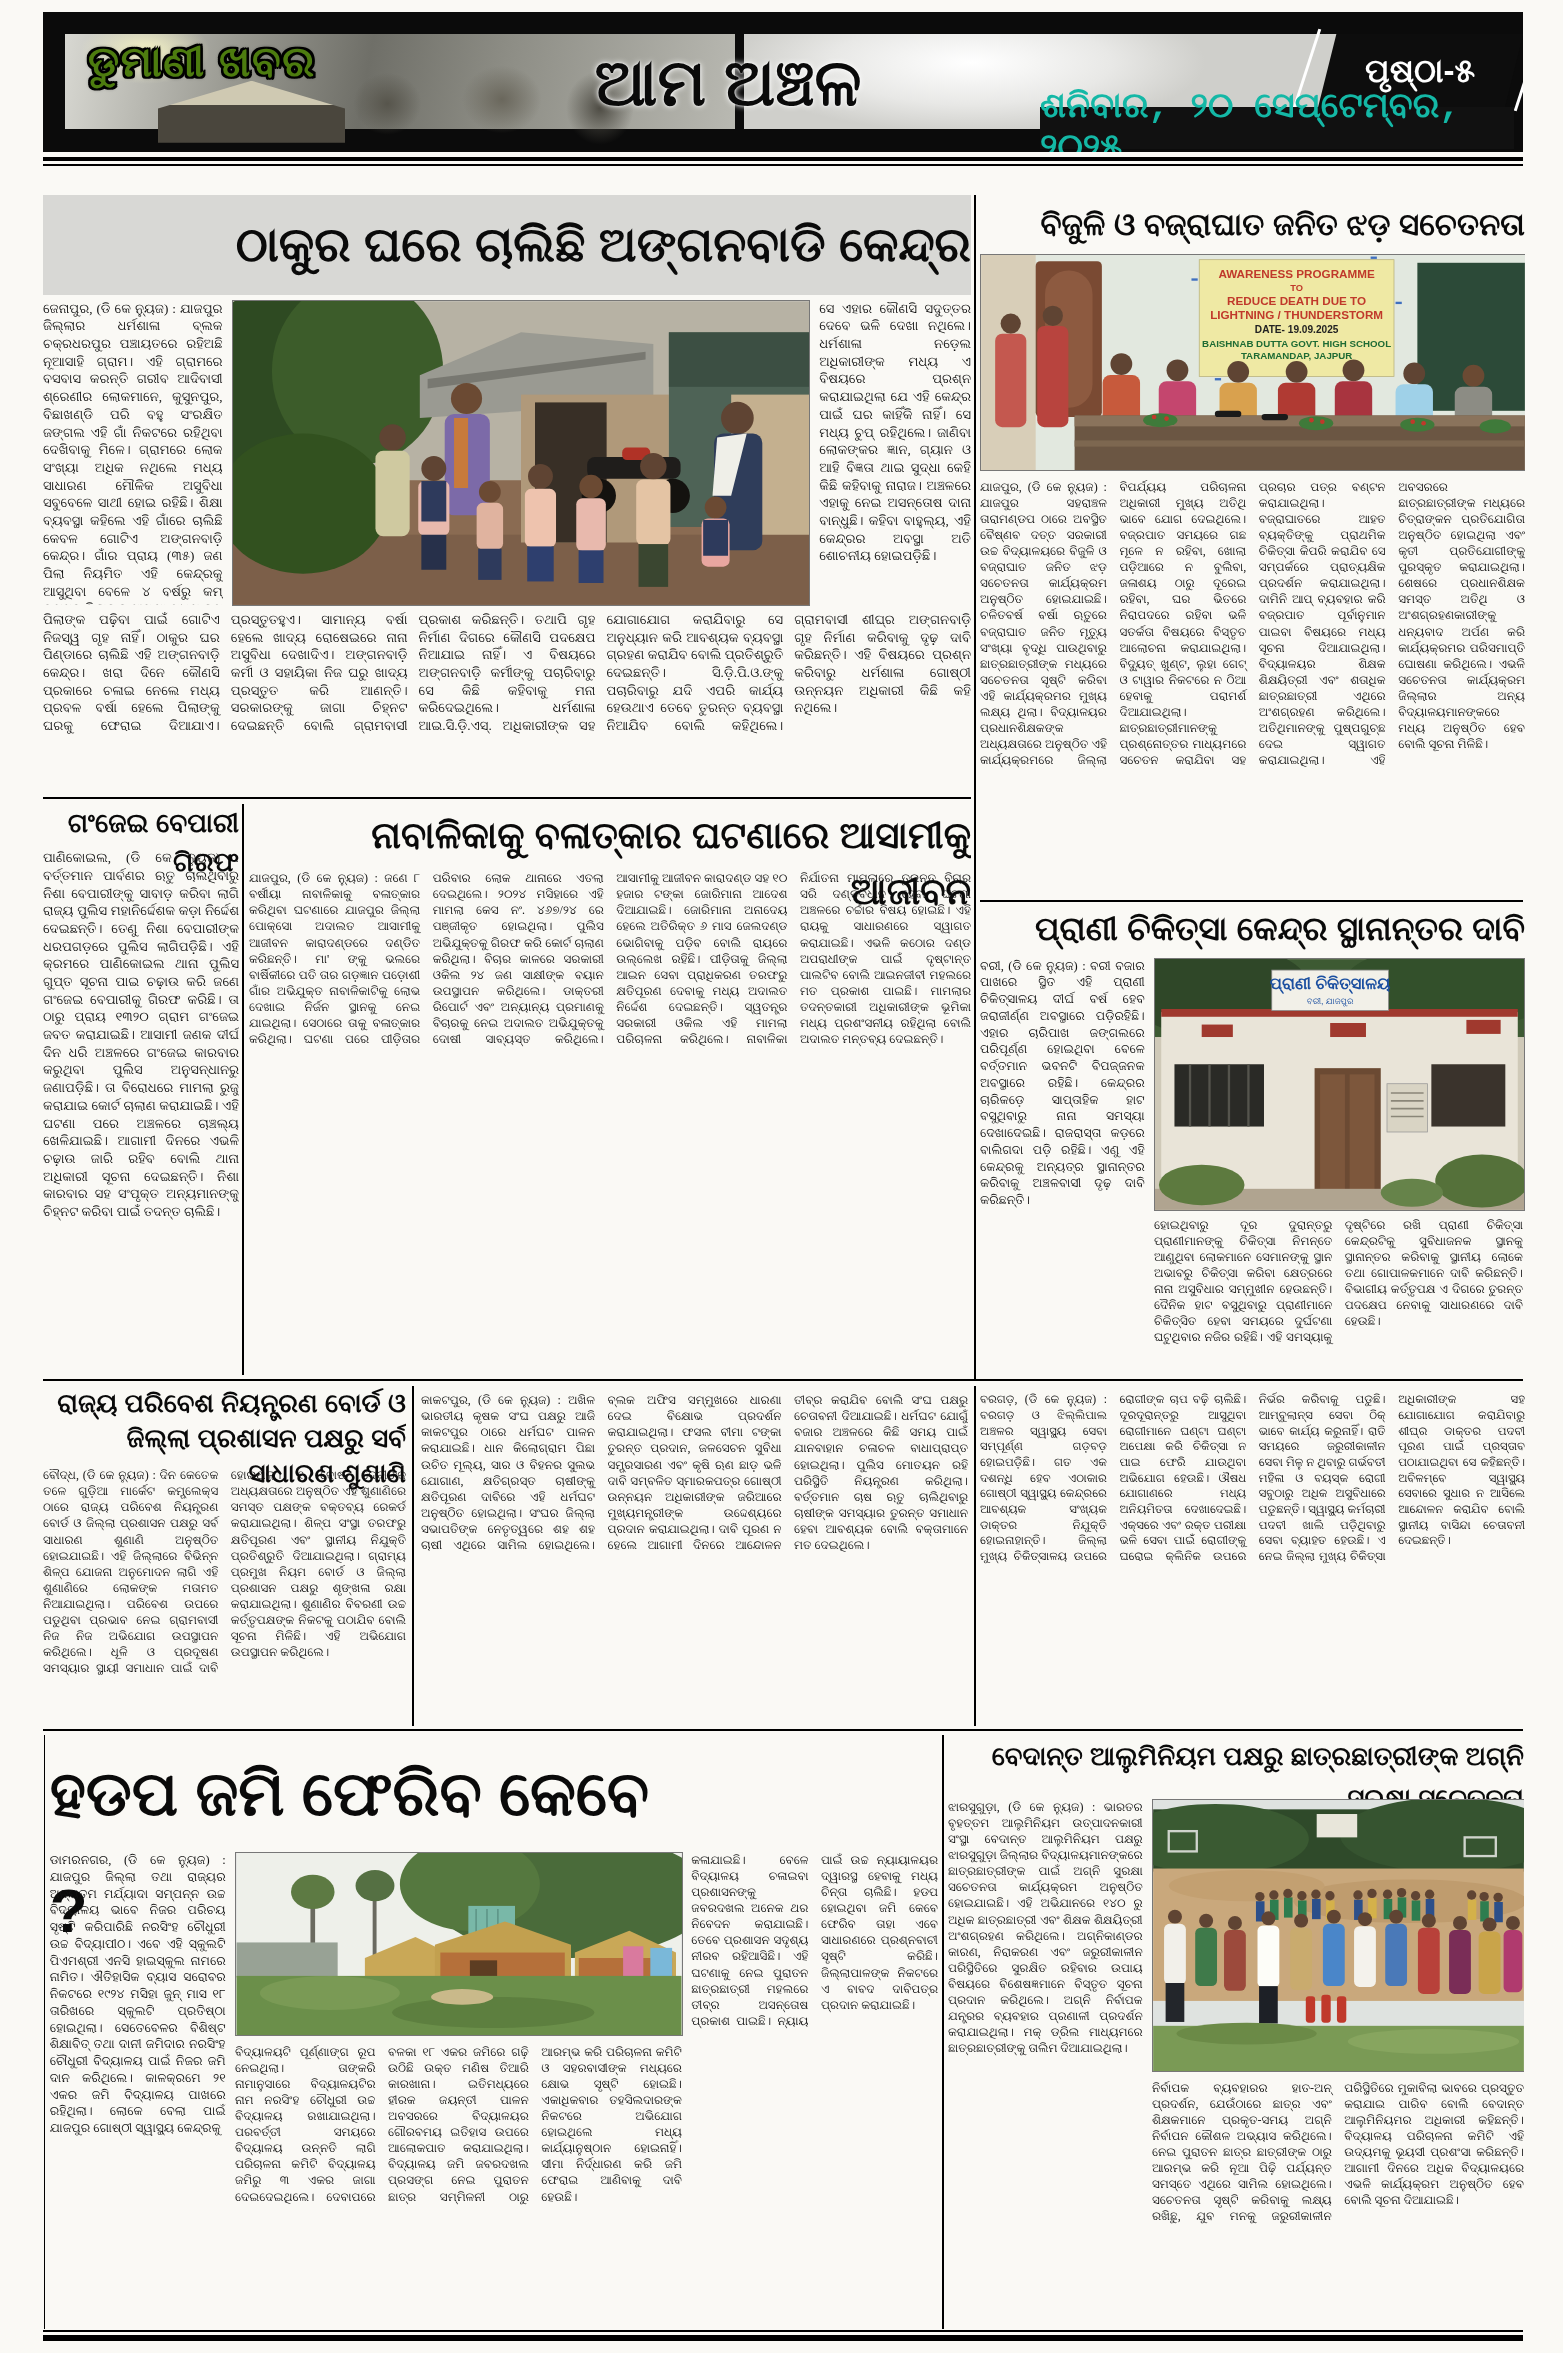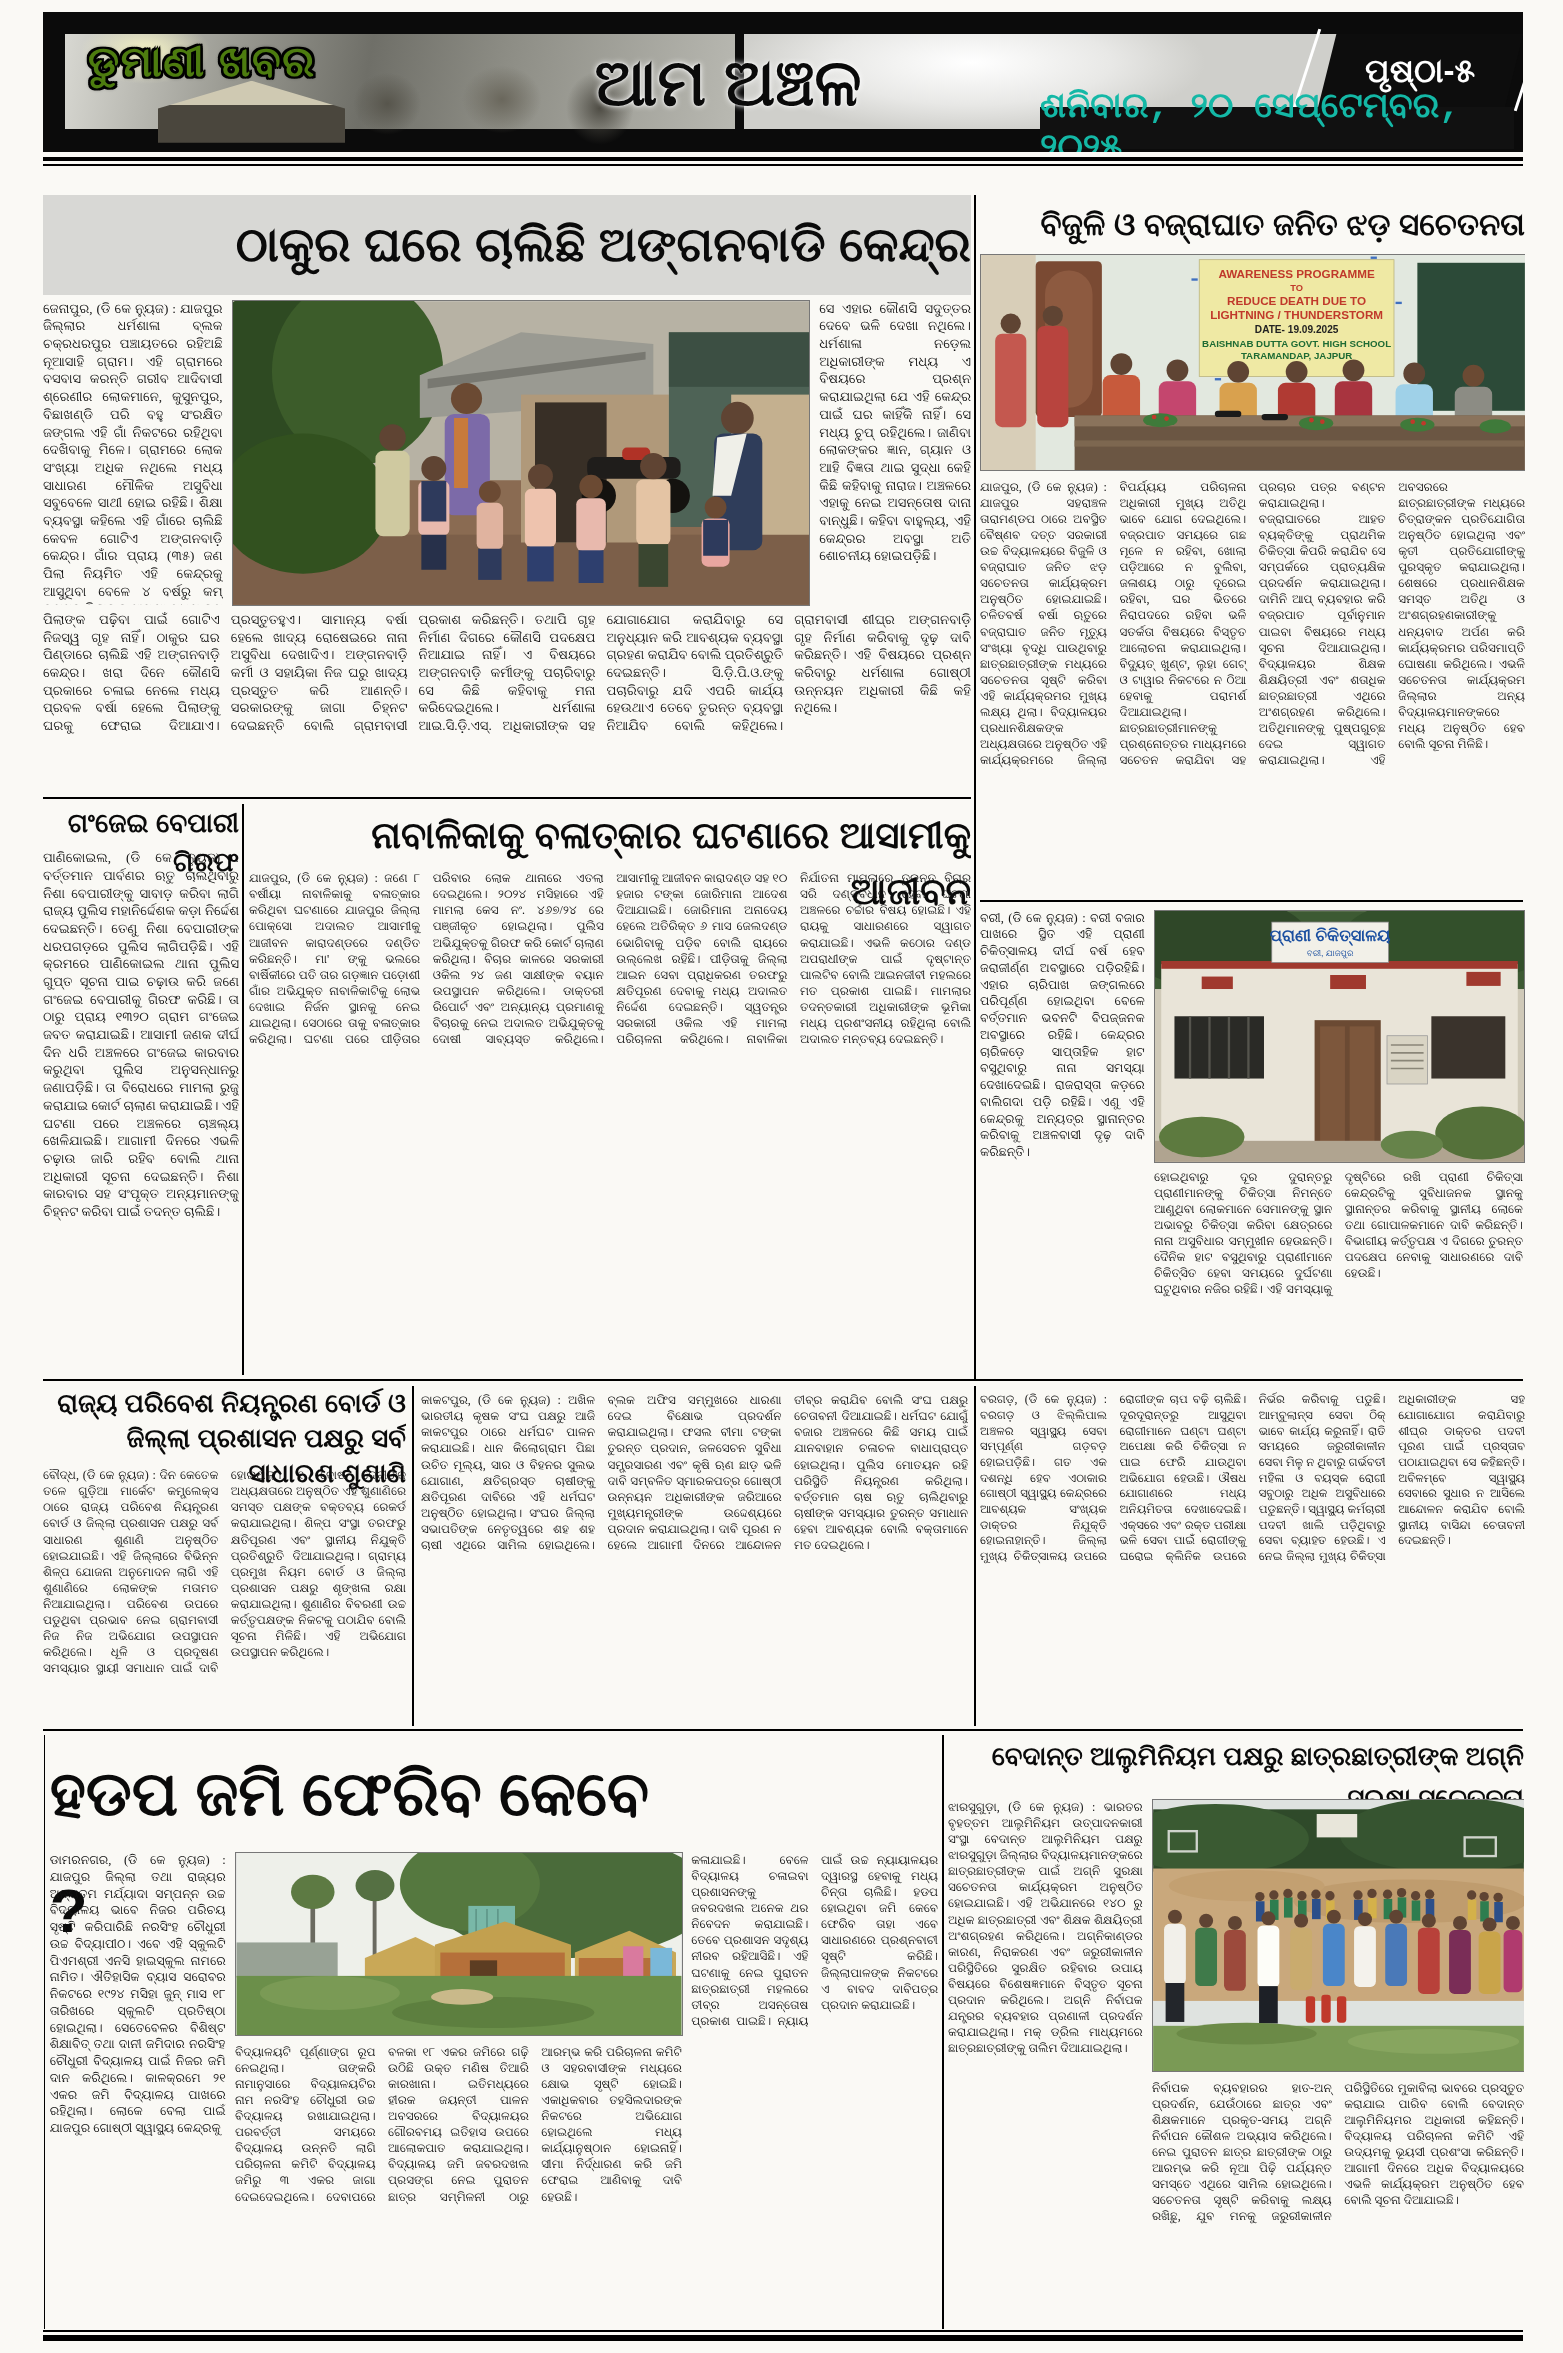--- a/index.html
+++ b/index.html
@@ -211,20 +211,21 @@
     <div class="bodytxt colbox" style="margin-top:6.2px;height:520px;font-size:13.2px;">ପାଣିକୋଇଲ, (ଡି କେ ନ୍ୟୁଜ) : ବର୍ତ୍ତମାନ ପାର୍ବଣର ଋତୁ ଚାଲିଥିବାରୁ ନିଶା ବେପାରୀଙ୍କୁ ସାବାଡ଼ କରିବା ଲାଗି ରାଜ୍ୟ ପୁଲିସ ମହାନିର୍ଦ୍ଦେଶକ କଡ଼ା ନିର୍ଦ୍ଦେଶ ଦେଇଛନ୍ତି। ତେଣୁ ନିଶା ବେପାରୀଙ୍କ ଧରପଗଡ଼ରେ ପୁଲିସ ଲାଗିପଡ଼ିଛି। ଏହି କ୍ରମରେ ପାଣିକୋଇଲ ଥାନା ପୁଲିସ ଗୁପ୍ତ ସୂଚନା ପାଇ ଚଢ଼ାଉ କରି ଜଣେ ଗଂଜେଇ ବେପାରୀକୁ ଗିରଫ କରିଛି। ତା ଠାରୁ ପ୍ରାୟ ୧୩୨୦ ଗ୍ରାମ ଗଂଜେଇ ଜବତ କରାଯାଇଛି। ଆସାମୀ ଜଣକ ଦୀର୍ଘ ଦିନ ଧରି ଅଞ୍ଚଳରେ ଗଂଜେଇ କାରବାର କରୁଥିବା ପୁଲିସ ଅନୁସନ୍ଧାନରୁ ଜଣାପଡ଼ିଛି। ତା ବିରୋଧରେ ମାମଲା ରୁଜୁ କରାଯାଇ କୋର୍ଟ ଚାଲାଣ କରାଯାଇଛି। ଏହି ଘଟଣା ପରେ ଅଞ୍ଚଳରେ ଚାଞ୍ଚଲ୍ୟ ଖେଳିଯାଇଛି। ଆଗାମୀ ଦିନରେ ଏଭଳି ଚଢ଼ାଉ ଜାରି ରହିବ ବୋଲି ଥାନା ଅଧିକାରୀ ସୂଚନା ଦେଇଛନ୍ତି। ନିଶା କାରବାର ସହ ସଂପୃକ୍ତ ଅନ୍ୟମାନଙ୍କୁ ଚିହ୍ନଟ କରିବା ପାଇଁ ତଦନ୍ତ ଚାଲିଛି।</div>
   </div>
   <div class="abs rule" style="left:242px;top:804px;width:1.6px;height:571px;"></div>
 
   <div class="article" style="left:249px;top:808px;width:722px;height:566px;">
     <div class="hl" style="font-size:37px;height:56px;line-height:56px;">ନାବାଳିକାକୁ ବଳାତ୍କାର ଘଟଣାରେ ଆସାମୀକୁ ଆଜୀବନ</div>
     <div class="bodytxt colbox cols-4" style="margin-top:6.2px;height:498px;font-size:12px;">ଯାଜପୁର, (ଡି କେ ନ୍ୟୁଜ) : ଜଣେ ୮ ବର୍ଷୀୟା ନାବାଳିକାକୁ ବଳାତ୍କାର କରିଥିବା ଘଟଣାରେ ଯାଜପୁର ଜିଲ୍ଲା ପୋକ୍ସୋ ଅଦାଲତ ଆସାମୀକୁ ଆଜୀବନ କାରାଦଣ୍ଡରେ ଦଣ୍ଡିତ କରିଛନ୍ତି। ମା' ଙ୍କୁ ଭଲରେ ବାର୍ଷିକୀରେ ପତି ତାର ଗଡ଼ଜ୍ଞାନ ପଡ଼ୋଶୀ ଗାଁର ଅଭିଯୁକ୍ତ ନାବାଳିକାଟିକୁ ଲୋଭ ଦେଖାଇ ନିର୍ଜନ ସ୍ଥାନକୁ ନେଇ ଯାଇଥିଲା। ସେଠାରେ ତାକୁ ବଳାତ୍କାର କରିଥିଲା। ଘଟଣା ପରେ ପୀଡ଼ିତାର ପରିବାର ଲୋକ ଥାନାରେ ଏତଲା ଦେଇଥିଲେ। ୨୦୨୪ ମସିହାରେ ଏହି ମାମଲା କେସ ନଂ. ୪୬୭/୨୪ ରେ ପଞ୍ଜୀକୃତ ହୋଇଥିଲା। ପୁଲିସ ଅଭିଯୁକ୍ତକୁ ଗିରଫ କରି କୋର୍ଟ ଚାଲାଣ କରିଥିଲା। ବିଚାର କାଳରେ ସରକାରୀ ଓକିଲ ୨୪ ଜଣ ସାକ୍ଷୀଙ୍କ ବୟାନ ଉପସ୍ଥାପନ କରିଥିଲେ। ଡାକ୍ତରୀ ରିପୋର୍ଟ ଏବଂ ଅନ୍ୟାନ୍ୟ ପ୍ରମାଣକୁ ବିଚାରକୁ ନେଇ ଅଦାଲତ ଅଭିଯୁକ୍ତକୁ ଦୋଷୀ ସାବ୍ୟସ୍ତ କରିଥିଲେ। ଆସାମୀକୁ ଆଜୀବନ କାରାଦଣ୍ଡ ସହ ୧୦ ହଜାର ଟଙ୍କା ଜୋରିମାନା ଆଦେଶ ଦିଆଯାଇଛି। ଜୋରିମାନା ଅନାଦେୟ ହେଲେ ଅତିରିକ୍ତ ୬ ମାସ ଜେଲଦଣ୍ଡ ଭୋଗିବାକୁ ପଡ଼ିବ ବୋଲି ରାୟରେ ଉଲ୍ଲେଖ ରହିଛି। ପୀଡ଼ିତାକୁ ଜିଲ୍ଲା ଆଇନ ସେବା ପ୍ରାଧିକରଣ ତରଫରୁ କ୍ଷତିପୂରଣ ଦେବାକୁ ମଧ୍ୟ ଅଦାଲତ ନିର୍ଦ୍ଦେଶ ଦେଇଛନ୍ତି। ସ୍ୱତନ୍ତ୍ର ସରକାରୀ ଓକିଲ ଏହି ମାମଲା ପରିଚାଳନା କରିଥିଲେ। ନାବାଳିକା ନିର୍ଯାତନା ମାମଲାରେ ତୁରନ୍ତ ବିଚାର ସରି ଦଣ୍ଡବିଧାନ ହେବା ଘଟଣା ଅଞ୍ଚଳରେ ଚର୍ଚ୍ଚାର ବିଷୟ ହୋଇଛି। ଏହି ରାୟକୁ ସାଧାରଣରେ ସ୍ୱାଗତ କରାଯାଇଛି। ଏଭଳି କଠୋର ଦଣ୍ଡ ଅପରାଧୀଙ୍କ ପାଇଁ ଦୃଷ୍ଟାନ୍ତ ପାଲଟିବ ବୋଲି ଆଇନଜୀବୀ ମହଲରେ ମତ ପ୍ରକାଶ ପାଇଛି। ମାମଲାର ତଦନ୍ତକାରୀ ଅଧିକାରୀଙ୍କ ଭୂମିକା ମଧ୍ୟ ପ୍ରଶଂସନୀୟ ରହିଥିଲା ବୋଲି ଅଦାଲତ ମନ୍ତବ୍ୟ ଦେଇଛନ୍ତି।</div>
   </div>
 
   <div class="article" style="left:980px;top:905px;width:545px;height:469px;">
+    <div class="hl" style="font-size:33px;height:48px;line-height:48px;">ପ୍ରାଣୀ ଚିକିତ୍ସା କେନ୍ଦ୍ର ସ୍ଥାନାନ୍ତର ଦାବି</div>
     <div class="flexrow" style="margin-top:4.7px;height:414px;">
       <div class="bodytxt colbox" style="width:165px;height:414px;font-size:12.5px;">ବରୀ, (ଡି କେ ନ୍ୟୁଜ) : ବରୀ ବଜାର ପାଖରେ ସ୍ଥିତ ଏହି ପ୍ରାଣୀ ଚିକିତ୍ସାଳୟ ଦୀର୍ଘ ବର୍ଷ ହେବ ଜରାଜୀର୍ଣ୍ଣ ଅବସ୍ଥାରେ ପଡ଼ିରହିଛି। ଏହାର ଚାରିପାଖ ଜଙ୍ଗଲରେ ପରିପୂର୍ଣ୍ଣ ହୋଇଥିବା ବେଳେ ବର୍ତ୍ତମାନ ଭବନଟି ବିପଜ୍ଜନକ ଅବସ୍ଥାରେ ରହିଛି। କେନ୍ଦ୍ରର ଚାରିକଡ଼େ ସାପ୍ତାହିକ ହାଟ ବସୁଥିବାରୁ ନାନା ସମସ୍ୟା ଦେଖାଦେଇଛି। ରାଜରାସ୍ତା କଡ଼ରେ ବାଲିଗଦା ପଡ଼ି ରହିଛି। ଏଣୁ ଏହି କେନ୍ଦ୍ରକୁ ଅନ୍ୟତ୍ର ସ୍ଥାନାନ୍ତର କରିବାକୁ ଅଞ୍ଚଳବାସୀ ଦୃଢ଼ ଦାବି କରିଛନ୍ତି।</div>
       <div style="width:371px;">
         <div class="photo-frame" style="width:369px;height:251px;">
           <svg width="369" height="251" viewBox="0 0 474 322">
             <rect width="474" height="322" fill="#cfc9b8"></rect>
             <rect width="474" height="100" fill="#3d5a33"></rect>
             <ellipse cx="80" cy="40" rx="120" ry="60" fill="#2f4728"></ellipse>
             <ellipse cx="380" cy="35" rx="140" ry="55" fill="#33502b"></ellipse>
             <rect x="8" y="68" width="458" height="230" fill="#e9e4d8"></rect>

